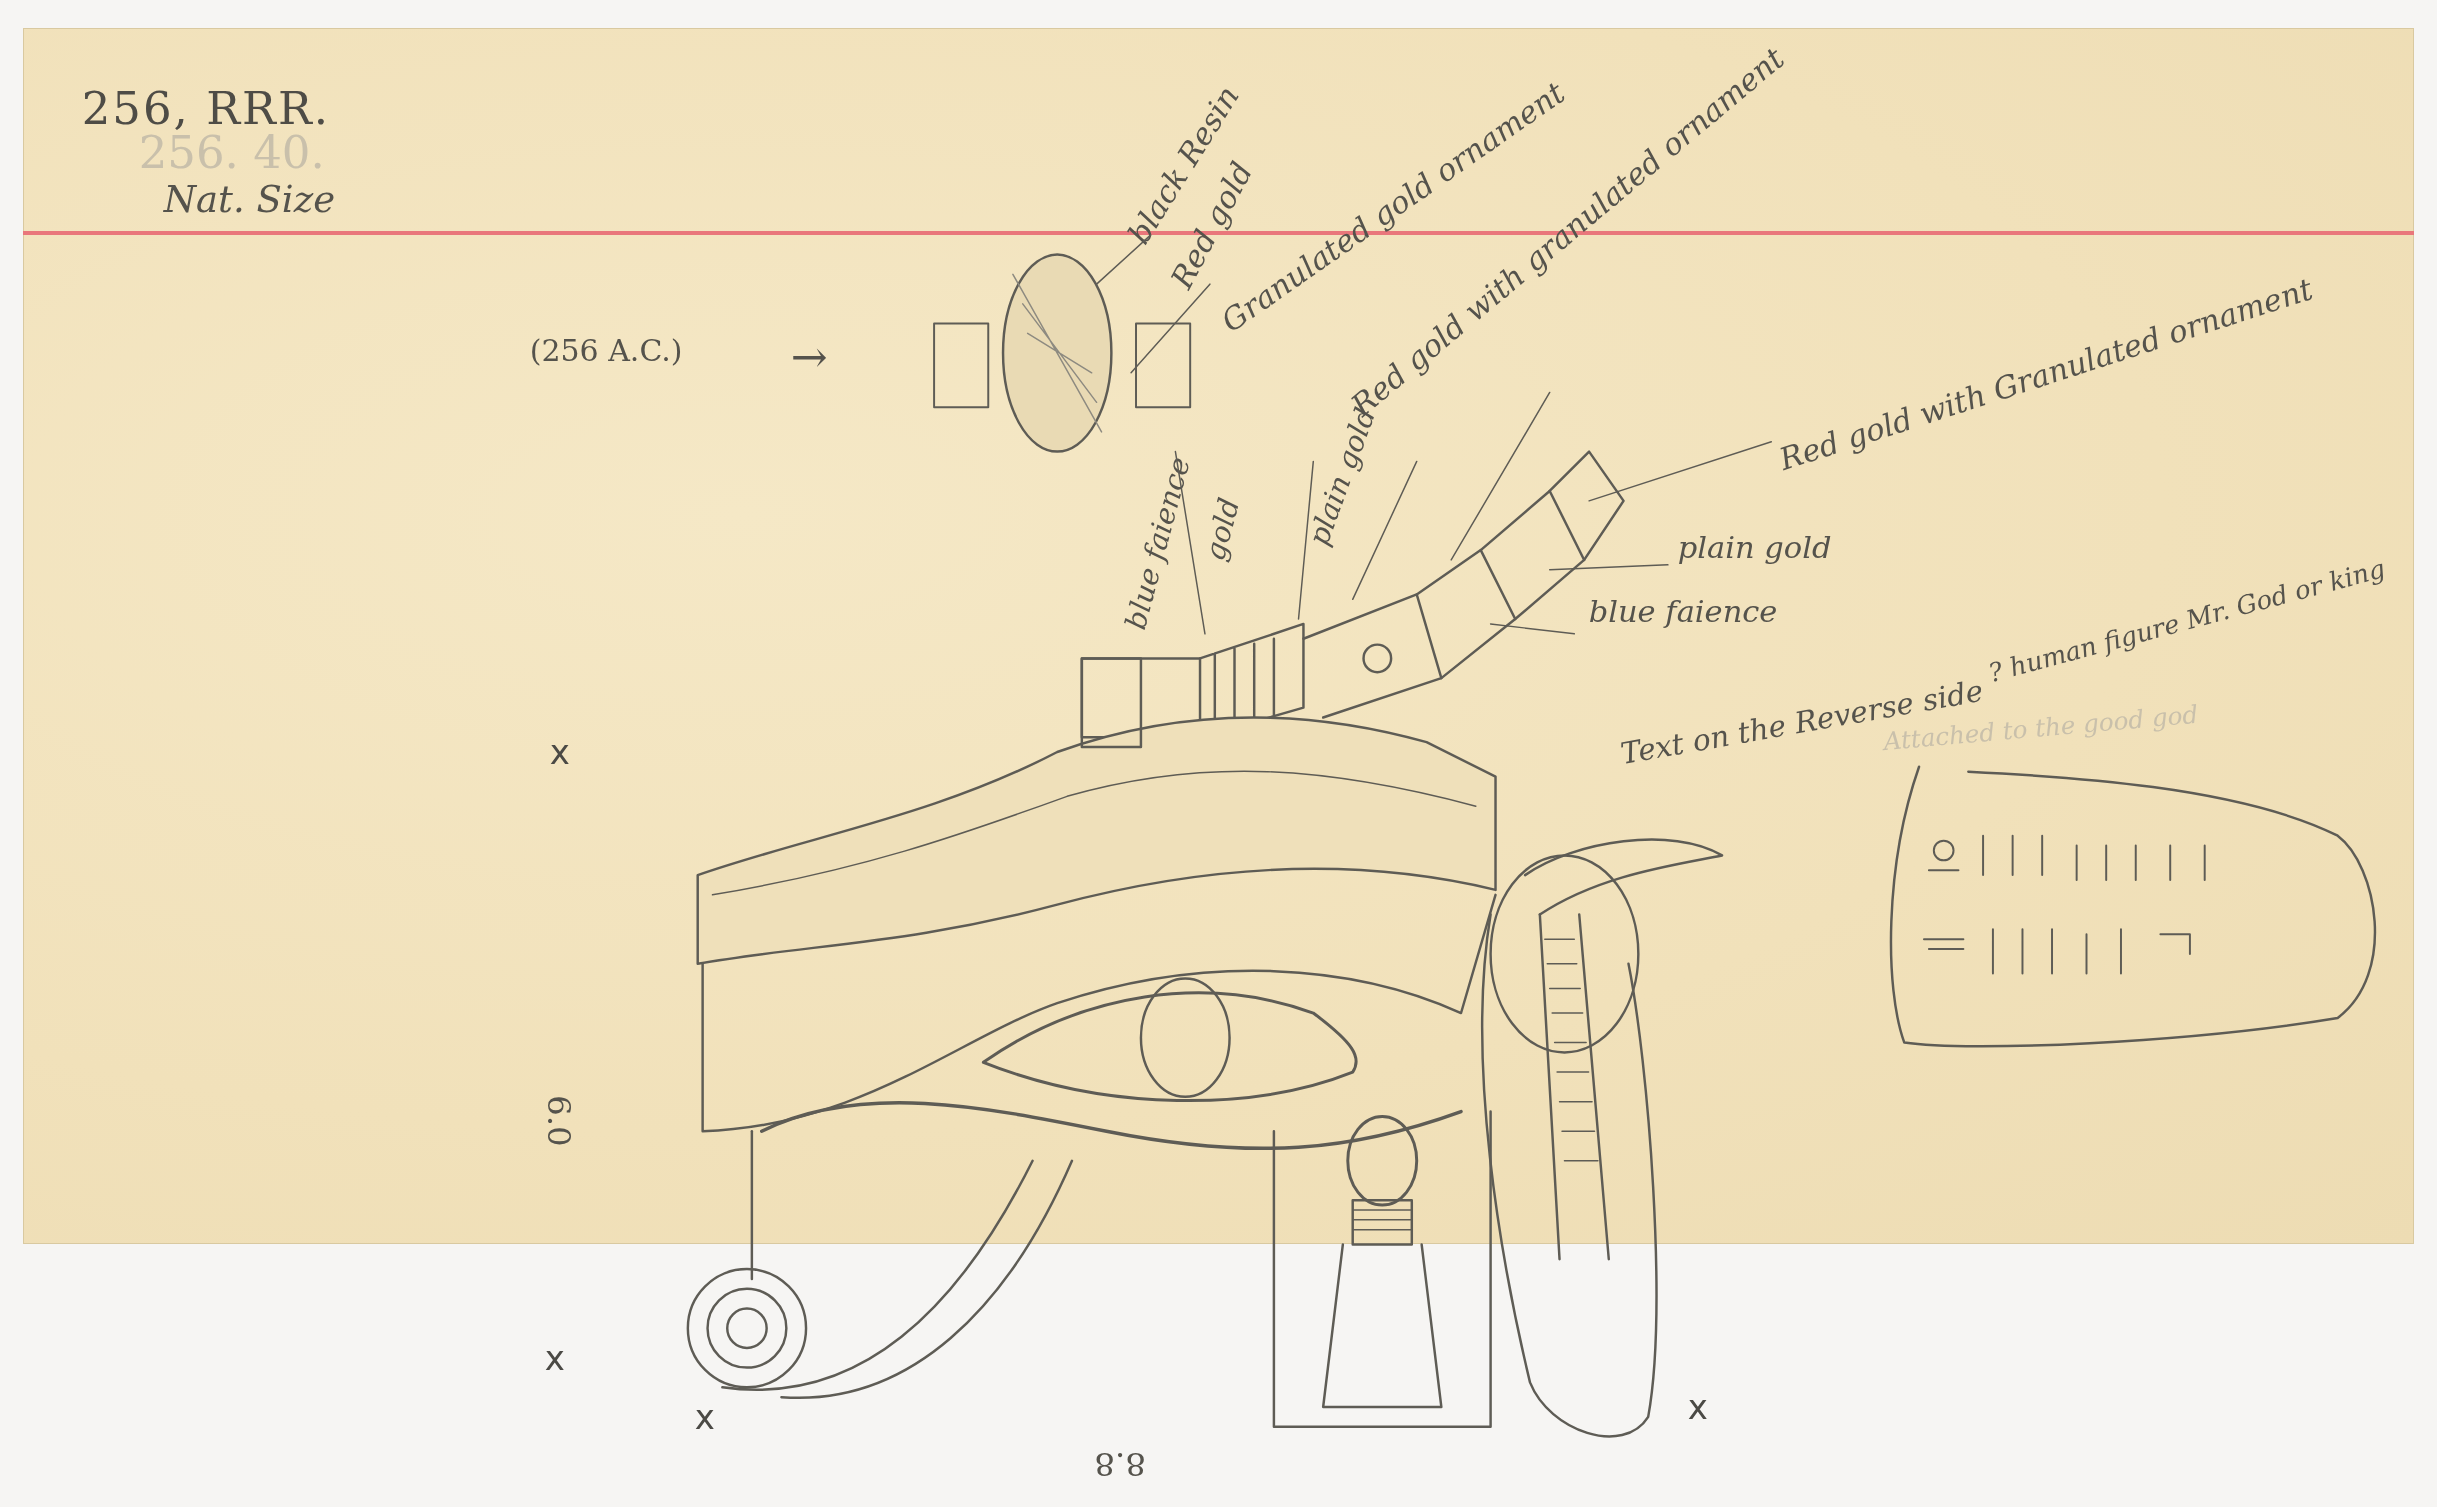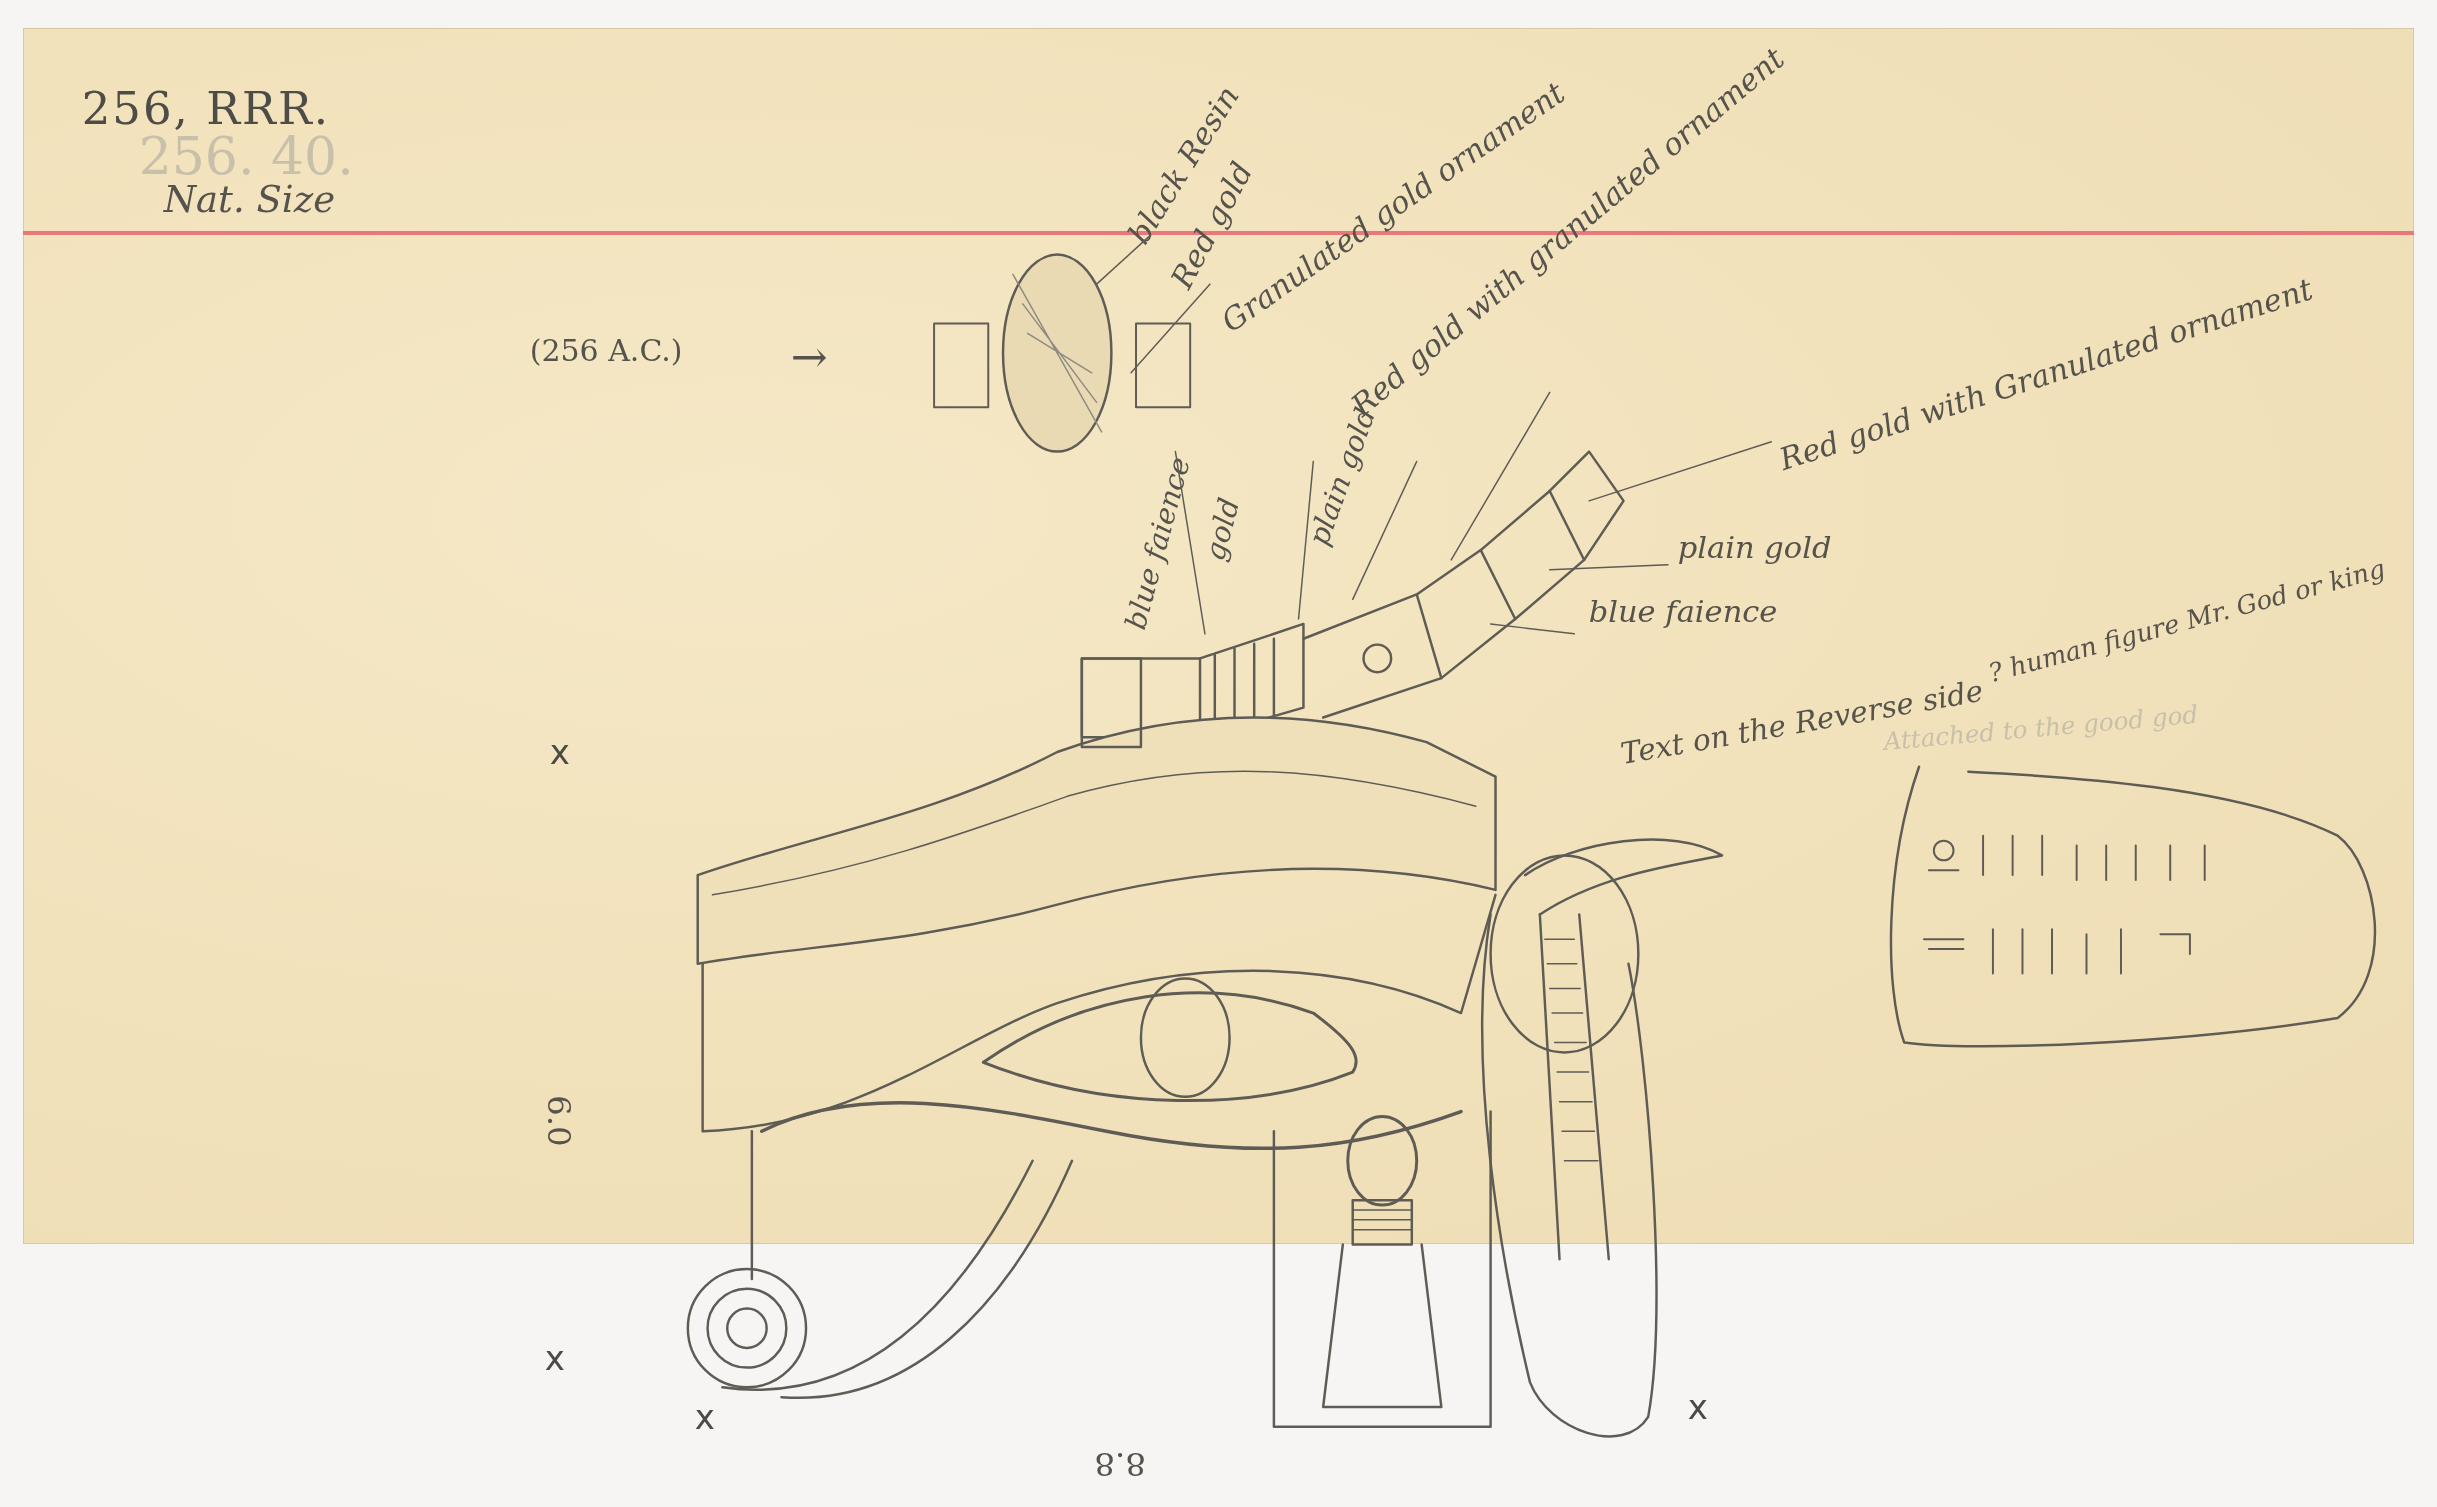--- a/index.html
+++ b/index.html
@@ -13,21 +13,21 @@
   svg.draw{position:absolute;left:0;top:0;}
   .x{position:absolute;color:#4b4a45;font-family:"DejaVu Sans",sans-serif;font-size:34px;}
 </style>
 </head>
 <body>
 
 <div class="card">
   <div class="rule"></div>
 
   <div class="hw" style="left:59px;top:54px;font-size:45px;font-style:normal;color:#4e4c46;letter-spacing:2px;">256, RRR.</div>
-  <div class="hw faint" style="left:116px;top:98px;font-size:52px;font-style:normal;">256. 40.</div>
+  <div class="hw faint" style="left:116px;top:98px;font-size:45px;font-style:normal;">256. 40.</div>
   <div class="hw" style="left:113px;top:150px;font-size:37px;margin-left:28px;">Nat. Size</div>
 
   <div class="hw" style="left:507px;top:305px;font-size:30px;font-style:normal;">(256 A.C.)</div>
   <div class="hw" style="left:768px;top:303px;font-size:44px;font-style:normal;">→</div>
 
   <div class="hw" style="left:1128px;top:187px;font-size:30.5px;transform:rotate(-58deg);">black Resin</div>
   <div class="hw" style="left:1172px;top:231px;font-size:30.5px;transform:rotate(-62deg);">Red gold</div>
   <div class="hw" style="left:1212px;top:276px;font-size:30.5px;transform:rotate(-35deg);">Granulated gold ornament</div>
   <div class="hw" style="left:1344px;top:360px;font-size:30.5px;transform:rotate(-40deg);">Red gold with granulated ornament</div>
 

